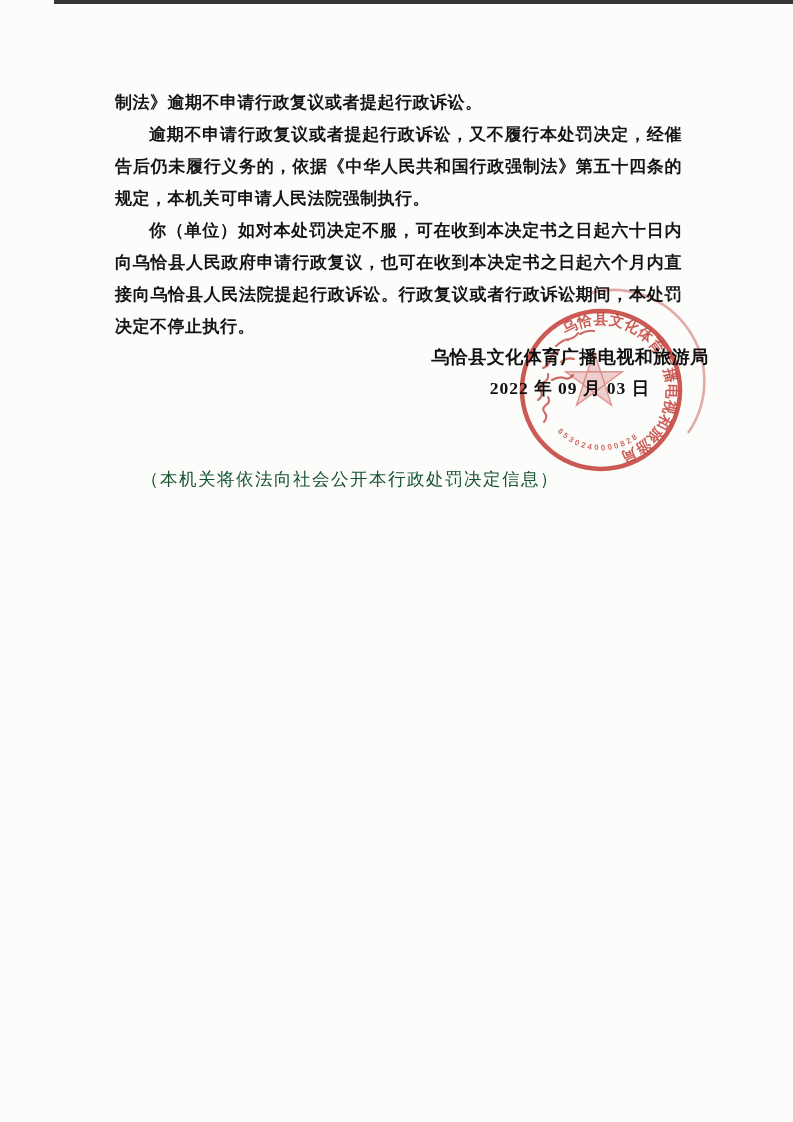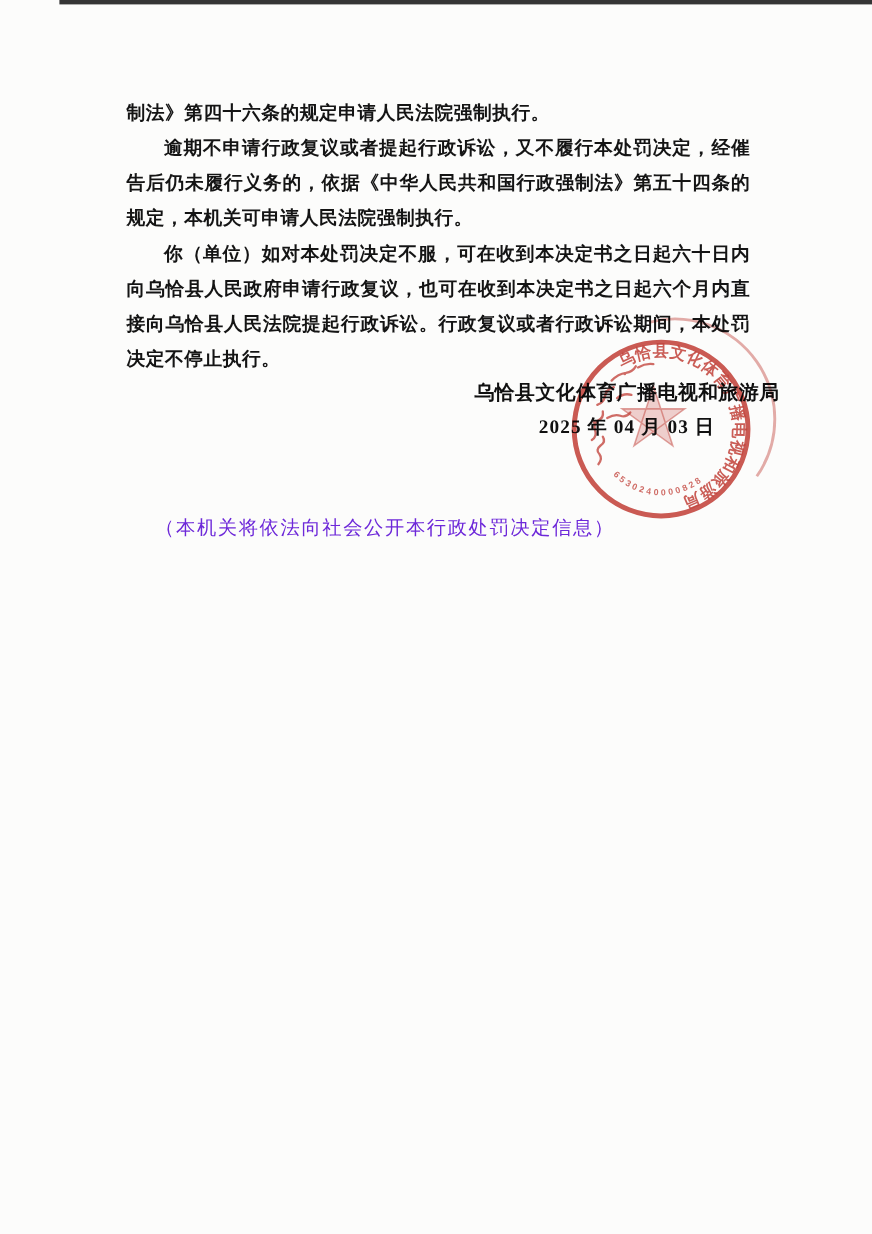--- a/index.html
+++ b/index.html
@@ -54,39 +54,39 @@
     pointer-events: none;
   }
   .footer-note {
     position: absolute;
     left: 141px;
     top: 464px;
     font-size: 17.5px;
     line-height: 30px;
     font-weight: 400;
     letter-spacing: 1.5px;
-    color: #6d28d9;
+    color: #14532d;
   }
 </style>
 </head>
 <body>
 
 <div class="page">
 
   <div class="scan-edge-top"></div>
 
   <div class="doc-body">
-    <p>制法》第四十六条的规定申请人民法院强制执行。</p>
+    <p>制法》逾期不申请行政复议或者提起行政诉讼。</p>
     <p class="indent">逾期不申请行政复议或者提起行政诉讼，又不履行本处罚决定，经催告后仍未履行义务的，依据《中华人民共和国行政强制法》第五十四条的规定，本机关可申请人民法院强制执行。</p>
     <p class="indent">你（单位）如对本处罚决定不服，可在收到本决定书之日起六十日内向乌恰县人民政府申请行政复议，也可在收到本决定书之日起六个月内直接向乌恰县人民法院提起行政诉讼。行政复议或者行政诉讼期间，本处罚决定不停止执行。</p>
   </div>
 
   <div class="signature-block">
     <div class="signature-agency">乌恰县文化体育广播电视和旅游局</div>
-    <div class="signature-date">2025 年 04 月 03 日</div>
+    <div class="signature-date">2022 年 09 月 03 日</div>
   </div>
 
   <div class="official-seal" style="color: rgb(194, 58, 50);">
     <svg width="220" height="210" viewBox="0 0 220 210" xmlns="http://www.w3.org/2000/svg">
 
       <circle cx="107" cy="102" r="79" fill="none" stroke="currentColor" stroke-width="4.5" opacity="0.9"></circle>
 
       <path d="M 96 5 A 91 91 0 0 1 194 145" fill="none" stroke="currentColor" stroke-width="2.6" opacity="0.45"></path>
 
       <path d="M 100 63 L 117.6 117.3 L 71.5 83.7 L 128.5 83.7 L 82.4 117.3 Z" fill="currentColor" fill-opacity="0.25" stroke="currentColor" stroke-width="1.4" stroke-opacity="0.5"></path>

